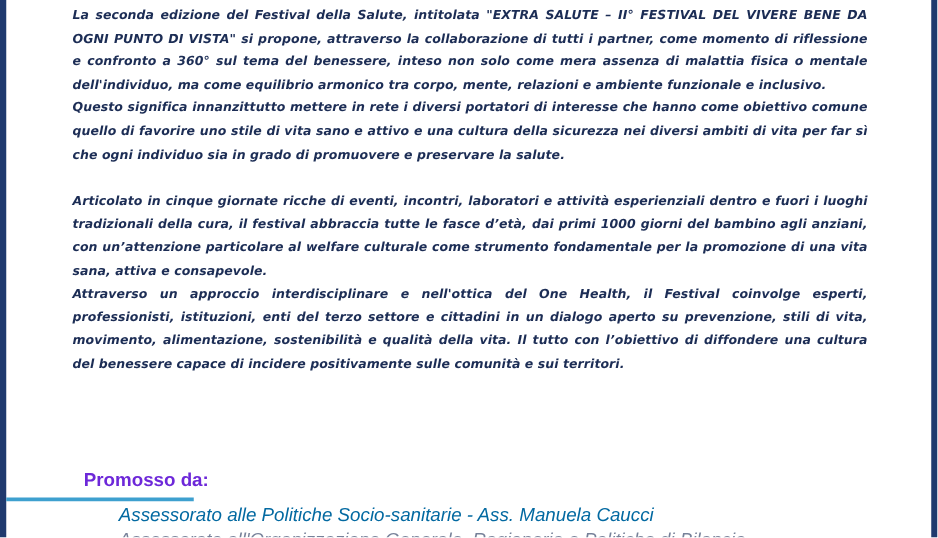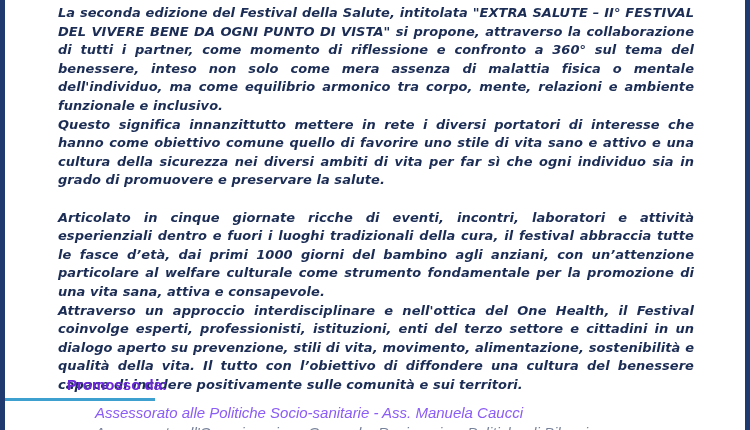--- a/index.html
+++ b/index.html
@@ -13,41 +13,41 @@
       background: #1f3a6e;
     }
     .border-right {
       position: absolute; right: 0; top: 0; width: 5px; height: 430px;
       background: #1f3a6e;
     }
     .body-text {
       position: absolute; left: 58px; top: 4px; width: 636px;
       color: #1c2d55;
       font-style: italic; font-weight: bold;
-      font-size: 13px; line-height: 18.6px;
+      font-size: 10px; line-height: 18.6px;
       text-align: justify;
       letter-spacing: 0.05px;
     }
     .body-text p { margin: 0; }
     .body-text .gap { height: 18.6px; }
     .promo-title {
       position: absolute; left: 67px; top: 376px;
       font-family: "Liberation Sans", sans-serif;
       font-weight: bold; font-size: 15px;
       color: #6d28d9;
     }
     .promo-rule {
       position: absolute; left: 5px; top: 398px; width: 150px; height: 3px;
       background: #3ea0cf;
     }
     .promoter-line {
       position: absolute; left: 95px; top: 404px;
       font-style: italic; font-size: 15px;
       font-family: "Liberation Sans", sans-serif;
-      color: #8b5cf6; white-space: nowrap;
+      color: #0369a1; white-space: nowrap;
     }
     .promoter-line-cut {
       position: absolute; left: 95px; top: 424px;
       font-style: italic; font-size: 15px;
       font-family: "Liberation Sans", sans-serif;
       color: #1c2d55; white-space: nowrap;
       height: 6px; overflow: hidden; opacity: 0.6;
     }
   </style>
 </head>

